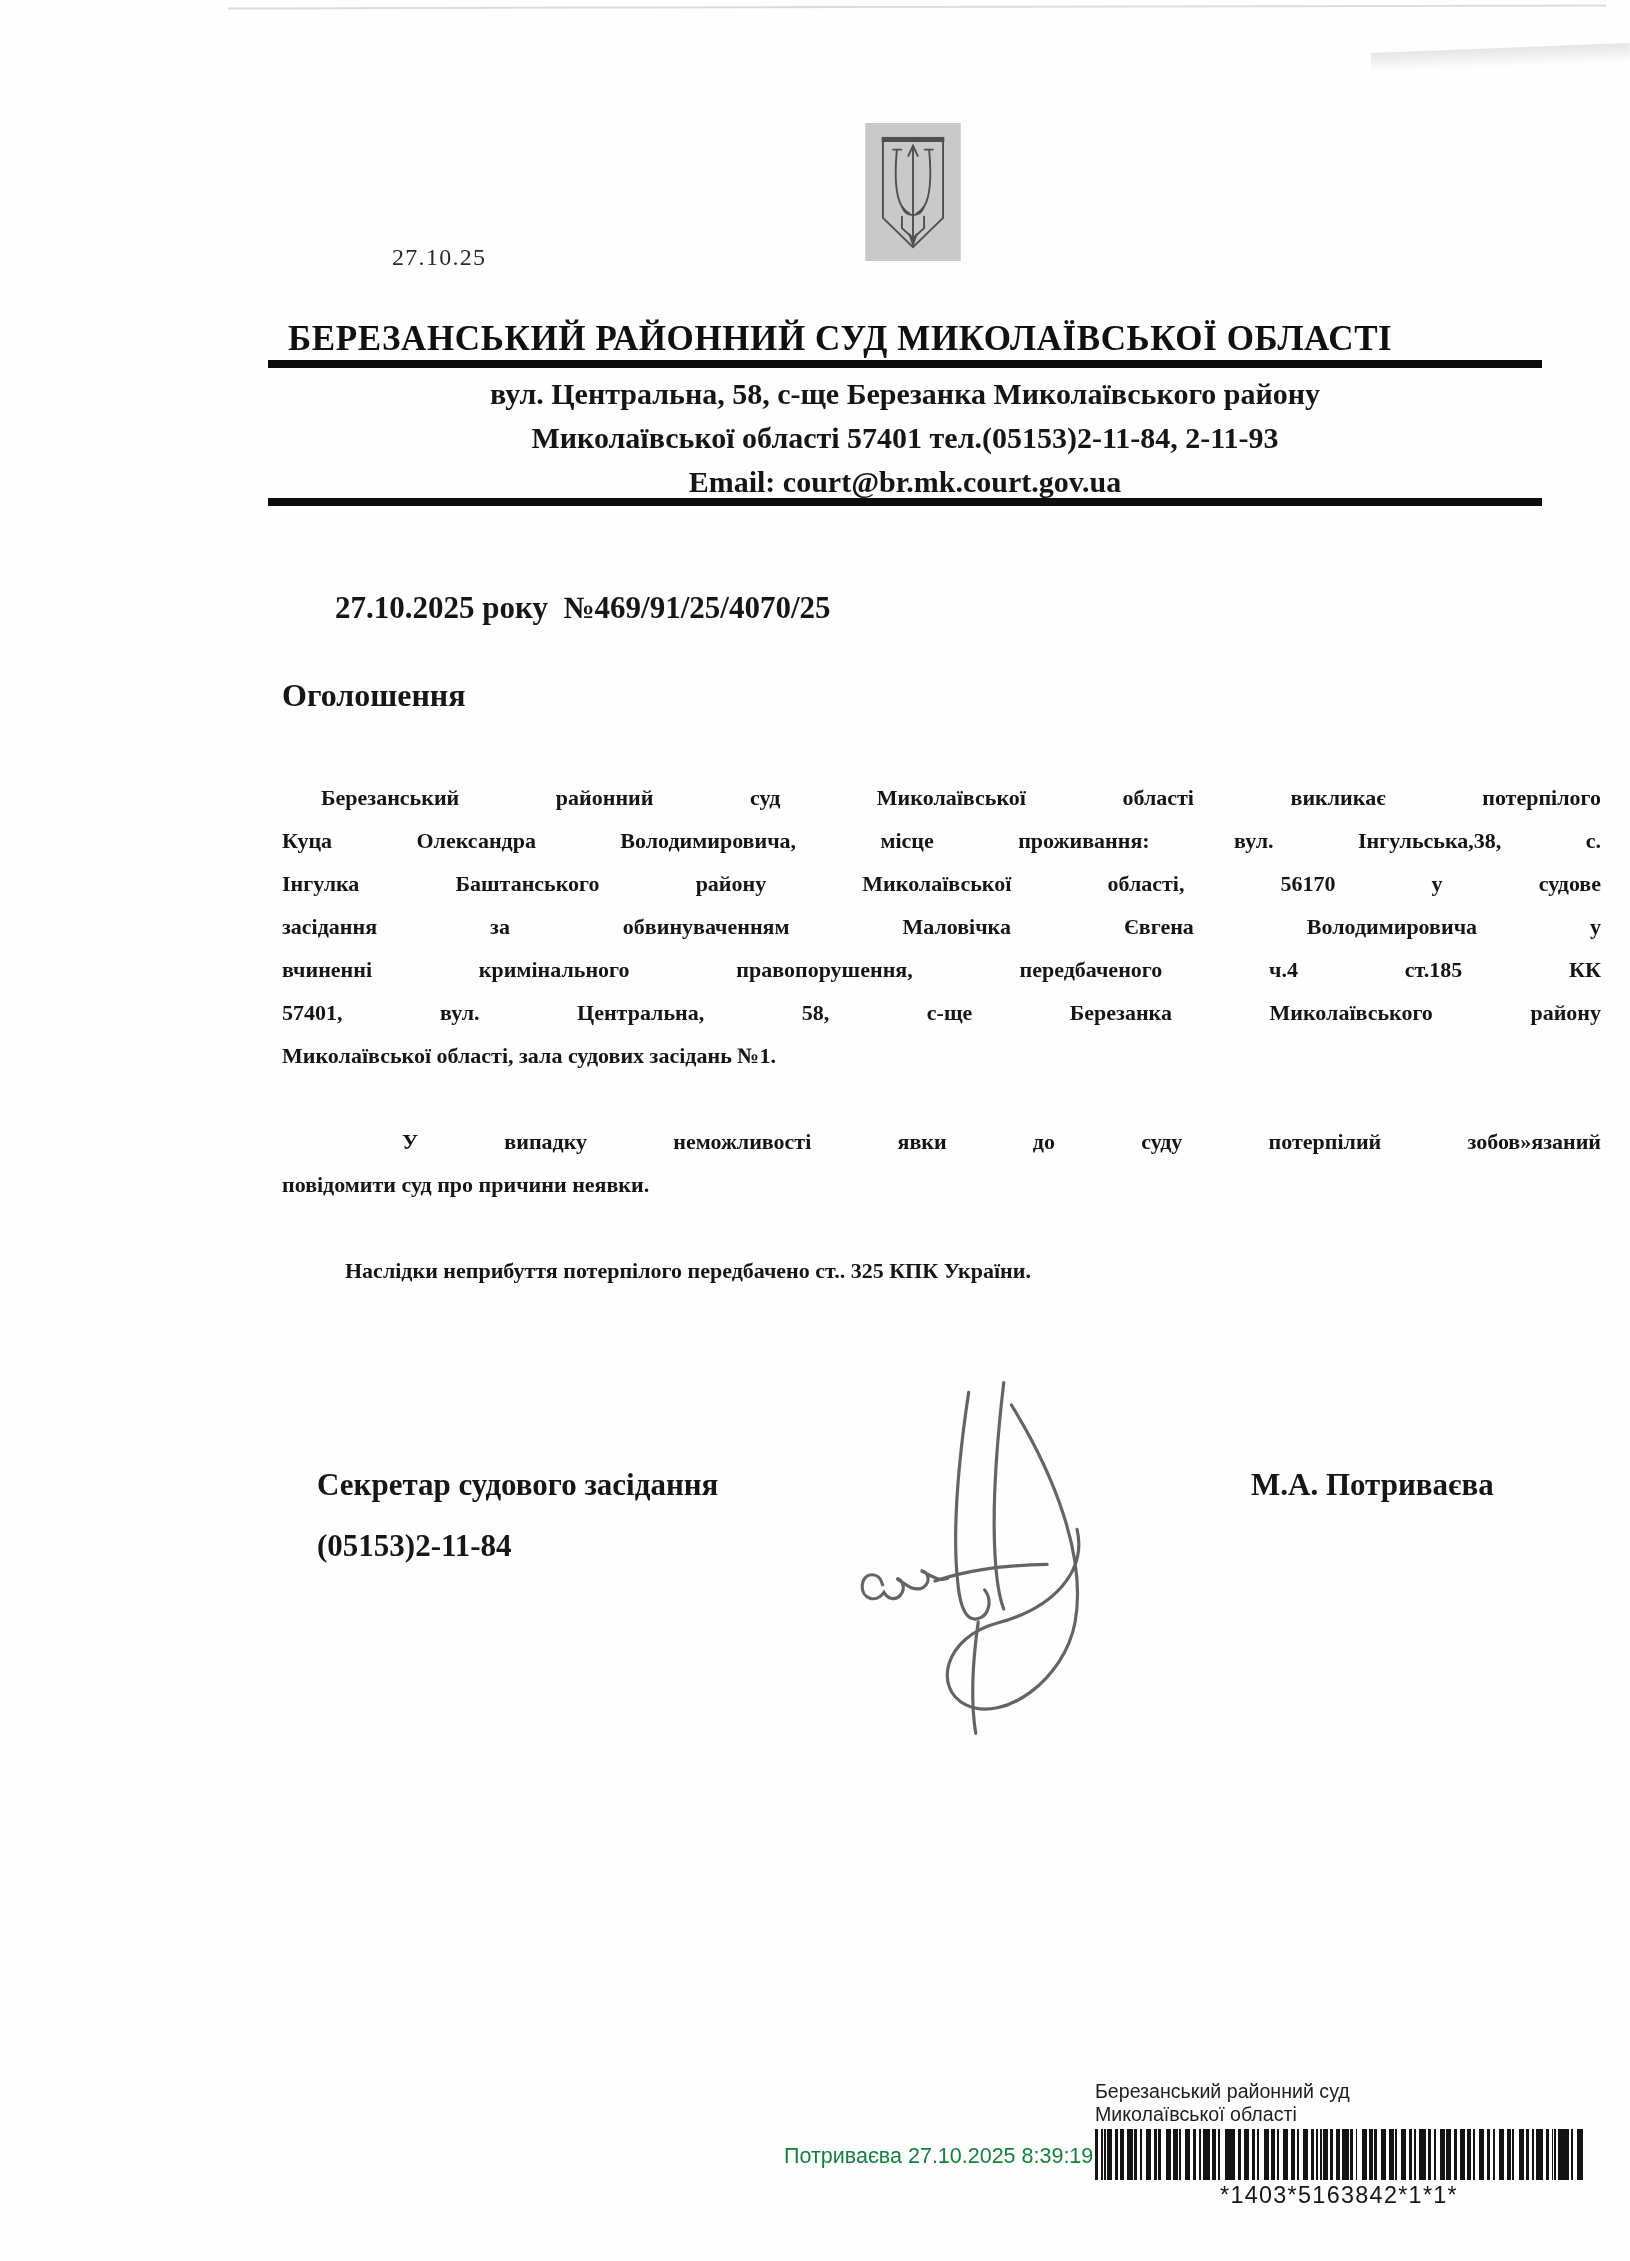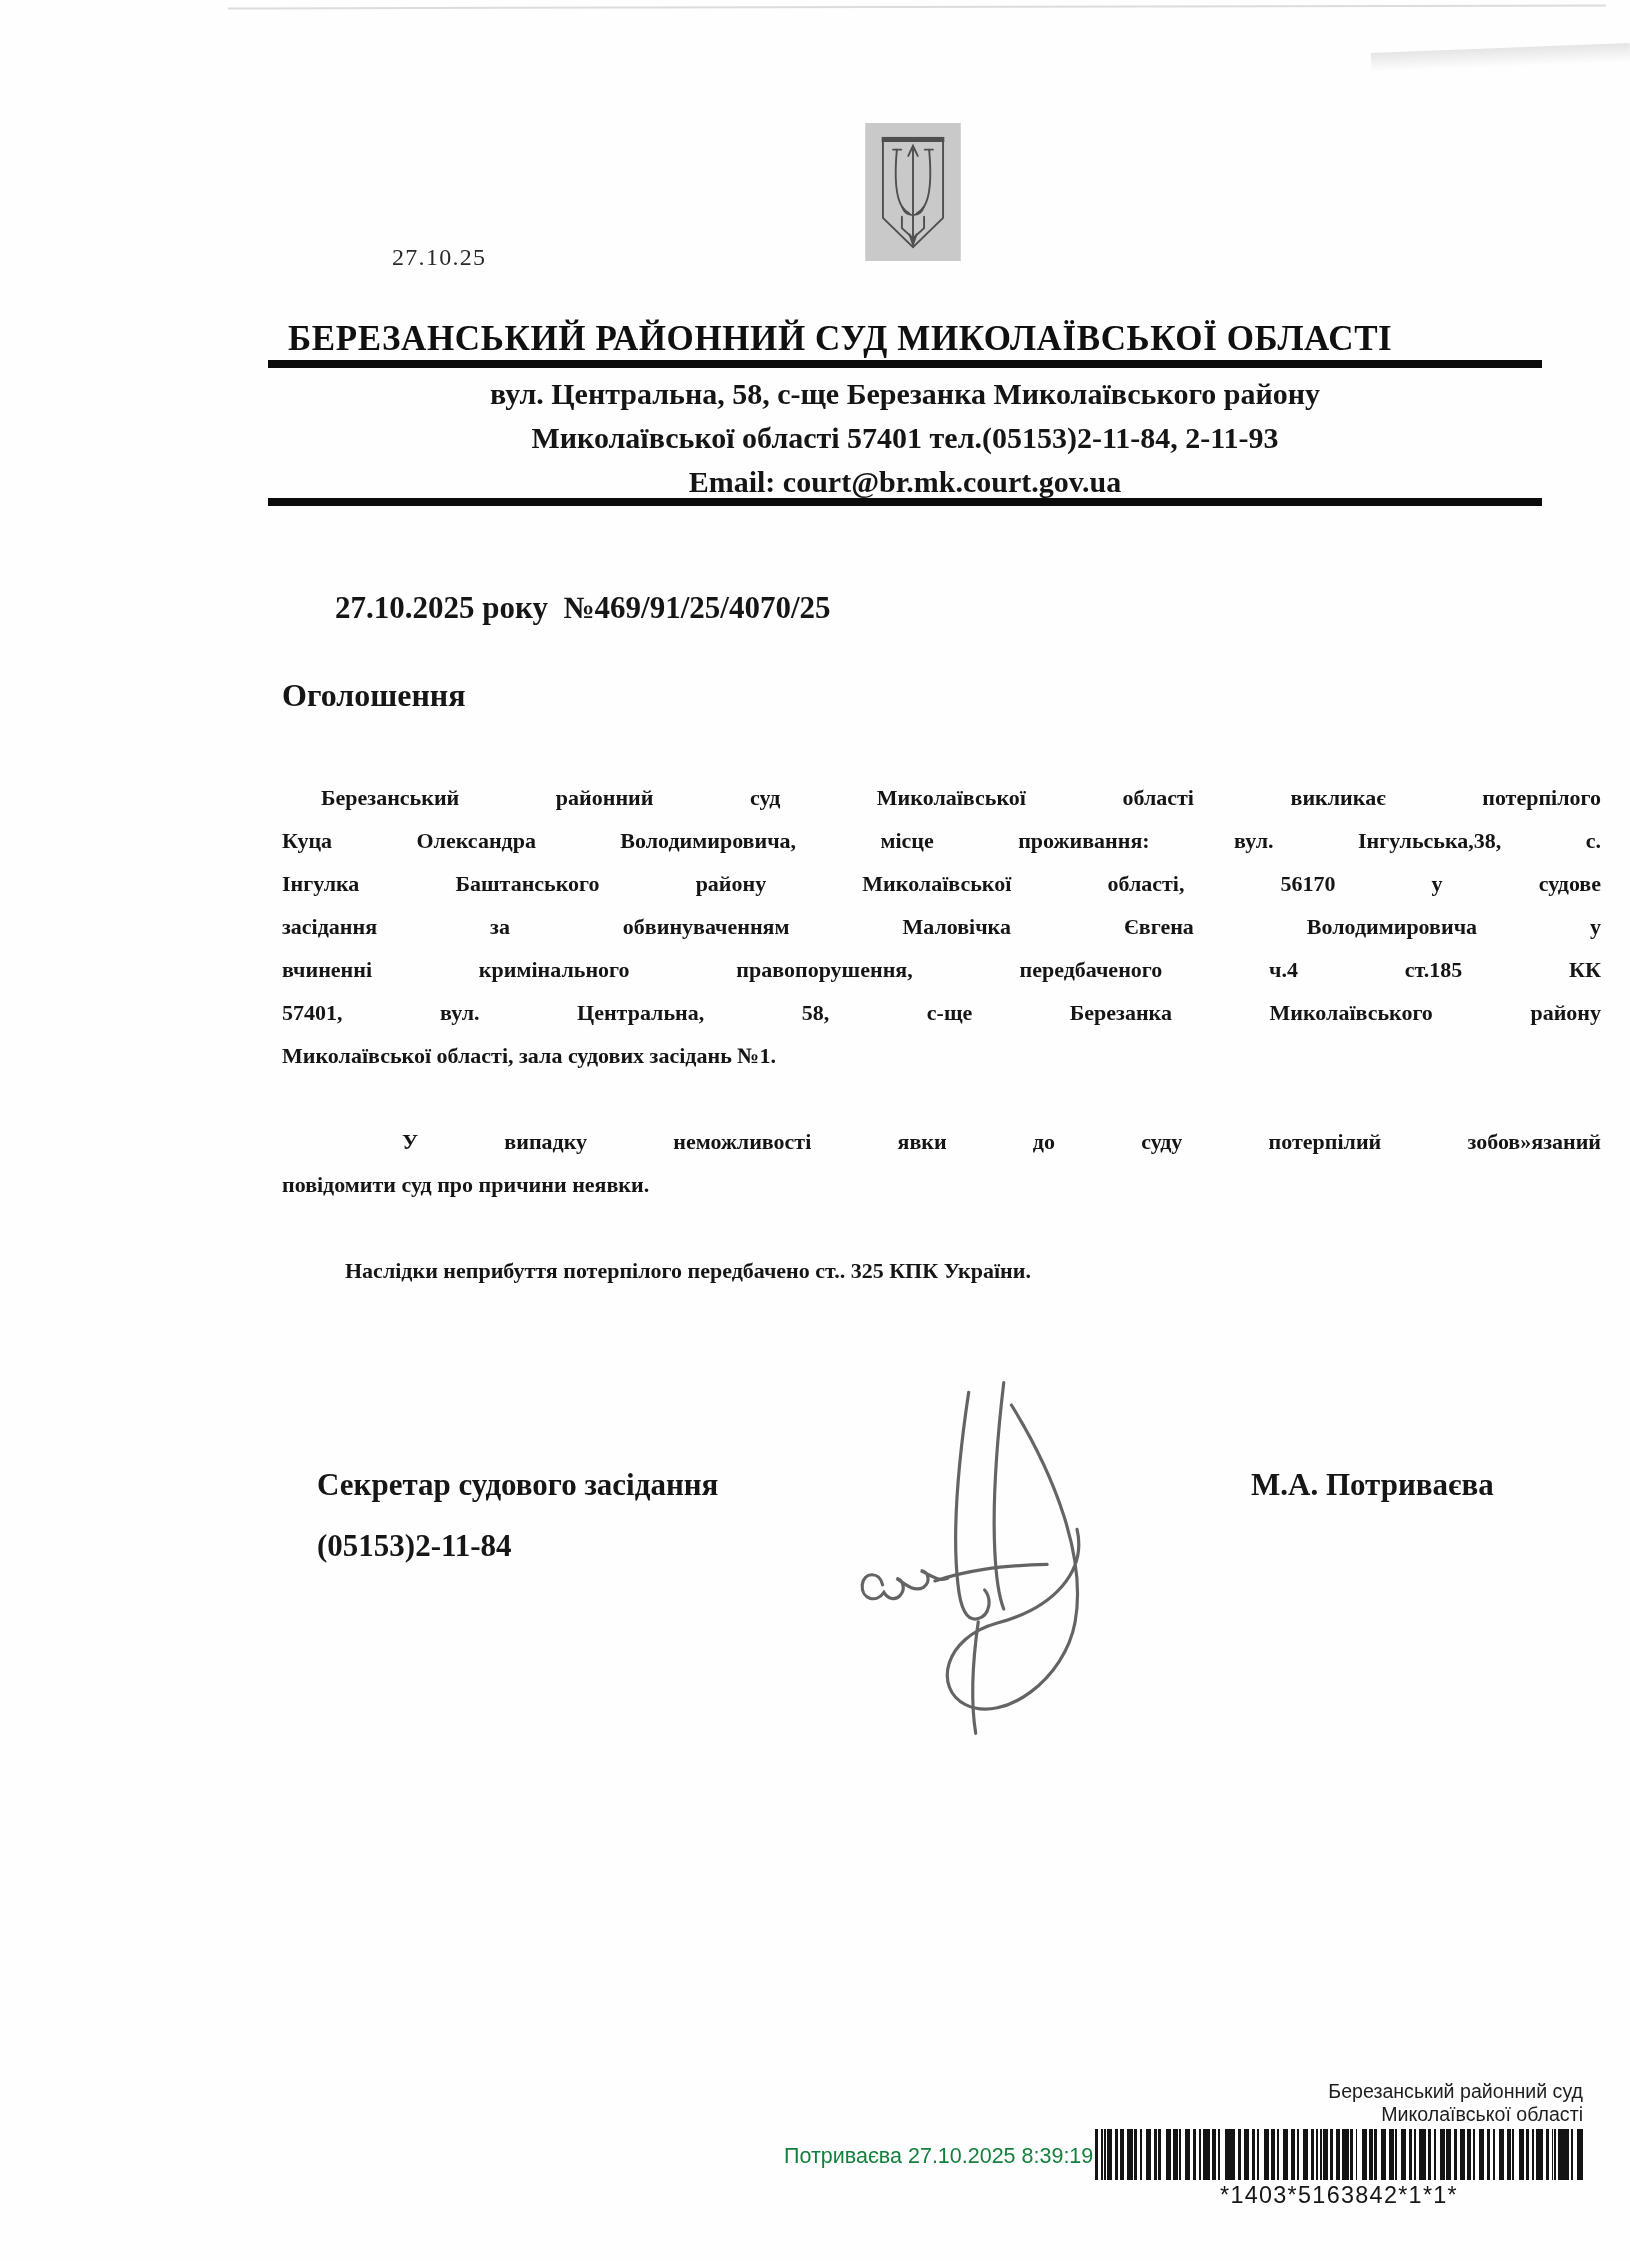--- a/index.html
+++ b/index.html
@@ -30,21 +30,21 @@
   .ind-small{text-indent:39px;}
   .ind-mid{text-indent:63px;}
   .ind-big{text-indent:120px;}
   .gap{height:43px;}
   
   .sig-role{left:317px;top:1467px;font-size:31px;font-weight:bold;}
   .sig-phone{left:317px;top:1528px;font-size:31px;font-weight:bold;}
   .sig-name{left:1251px;top:1467px;font-size:31px;font-weight:bold;}
   .sig-scribble{left:787px;top:1378px;width:357px;height:360px;}
   
-  .stamp-court{left:1095px;width:488px;text-align:right;
+  .stamp-court{left:1095px;width:488px;text-align:left;
         font-family:"Liberation Sans","DejaVu Sans",sans-serif;font-size:19.6px;color:#1d1d1d;}
   .stamp-line1{top:2080px;}
   .stamp-line2{top:2103px;}
   .barcode{left:1095px;top:2129px;width:488px;height:51px;
         background-image:
           repeating-linear-gradient(90deg,#141414 0 3.2px,rgba(0,0,0,0) 3.2px 5.7px,#141414 5.7px 7.6px,rgba(0,0,0,0) 7.6px 12px,#141414 12px 17px,rgba(0,0,0,0) 17px 19.6px),
           repeating-linear-gradient(90deg,#141414 0 1.9px,rgba(0,0,0,0) 1.9px 8.8px,#141414 8.8px 10.7px,rgba(0,0,0,0) 10.7px 27px);}
   .barcode-text{left:1095px;top:2182px;width:488px;text-align:center;
         font-family:"Liberation Sans","DejaVu Sans",sans-serif;font-size:23.4px;color:#161616;letter-spacing:1.3px;}
   .signed-by{left:784px;top:2144px;width:307px;text-align:right;

